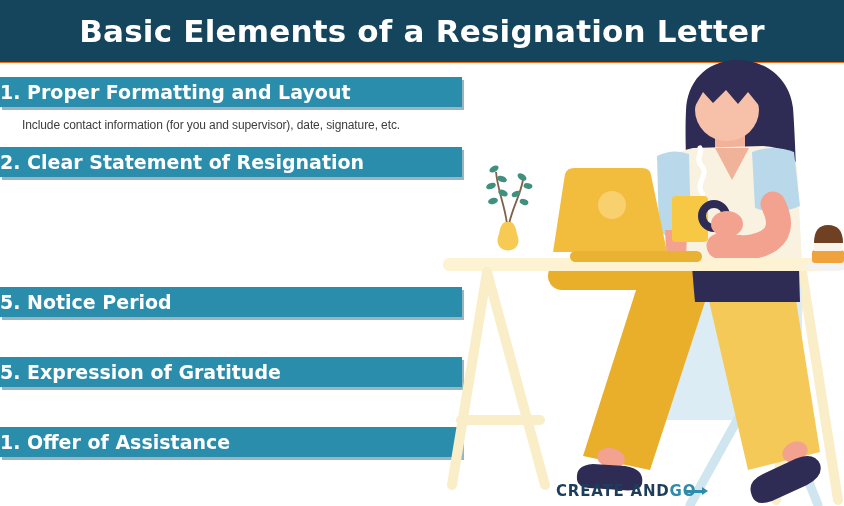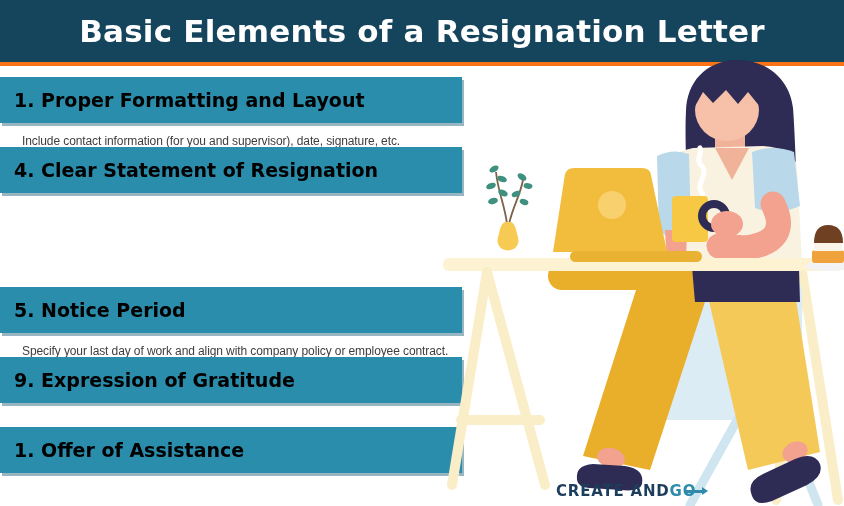--- a/index.html
+++ b/index.html
@@ -3,32 +3,32 @@
 <meta charset="utf-8">
 <style>
   html,body { margin:0; padding:0; background:#ffffff; }
   .canvas {
     position:relative; width:844px; height:506px; background:#ffffff;
     overflow:hidden; font-family:"Liberation Sans", sans-serif;
   }
   
   .header {
     position:absolute; left:0; top:0; width:844px; height:62px;
-    background:#15455c; border-bottom:4px solid #f97316;
+    background:#15455c; border-bottom:1px solid #f97316;
     display:flex; align-items:center; justify-content:center;
   }
   .header .title {
     color:#ffffff; font-family:"DejaVu Sans", sans-serif; font-weight:bold;
     font-size:31px; letter-spacing:0.2px; white-space:nowrap;
   }
   
   .section { position:absolute; left:0; width:462px; }
   .banner {
-    height:46px; background:#2a8dac; color:#000000;
-    display:flex; align-items:center; padding-left:14px; box-sizing:border-box;
+    height:30px; background:#2a8dac; color:#ffffff;
+    display:flex; align-items:center; box-sizing:border-box;
     font-family:"DejaVu Sans", sans-serif; font-weight:bold; font-size:19px;
     box-shadow:2px 3px 0 rgba(26,94,117,0.45);
     white-space:nowrap;
   }
   .desc {
     margin-top:11px; padding-left:22px; font-size:12px; letter-spacing:-0.1px;
     color:#3d3d3d; white-space:nowrap;
   }
   
   .illustration { position:absolute; left:443px; top:56px; width:401px; height:450px; }
@@ -58,28 +58,27 @@
 
   <div class="header">
     <div class="title">Basic Elements of a Resignation Letter</div>
   </div>
 
   <div class="section" style="top:77px">
     <div class="banner">1. Proper Formatting and Layout</div>
     <div class="desc">Include contact information (for you and supervisor), date, signature, etc.</div>
   </div>
   <div class="section" style="top:147px">
-    <div class="banner">4. Clear Statement of Resignation</div>
+    <div class="banner">2. Clear Statement of Resignation</div>
   </div>
   <div class="section" style="top:287px">
     <div class="banner">5. Notice Period</div>
-    <div class="desc">Specify your last day of work and align with company policy or employee contract.</div>
   </div>
   <div class="section" style="top:357px">
-    <div class="banner">9. Expression of Gratitude</div>
+    <div class="banner">5. Expression of Gratitude</div>
   </div>
   <div class="section" style="top:427px">
     <div class="banner">1. Offer of Assistance</div>
   </div>
 
   <svg class="illustration" viewBox="0 0 401 450" aria-hidden="true">
 
     <g stroke="#faeec8" stroke-width="10" stroke-linecap="round">
       <line x1="359" y1="216" x2="333" y2="444"></line>
       <line x1="359" y1="216" x2="395" y2="444"></line>

